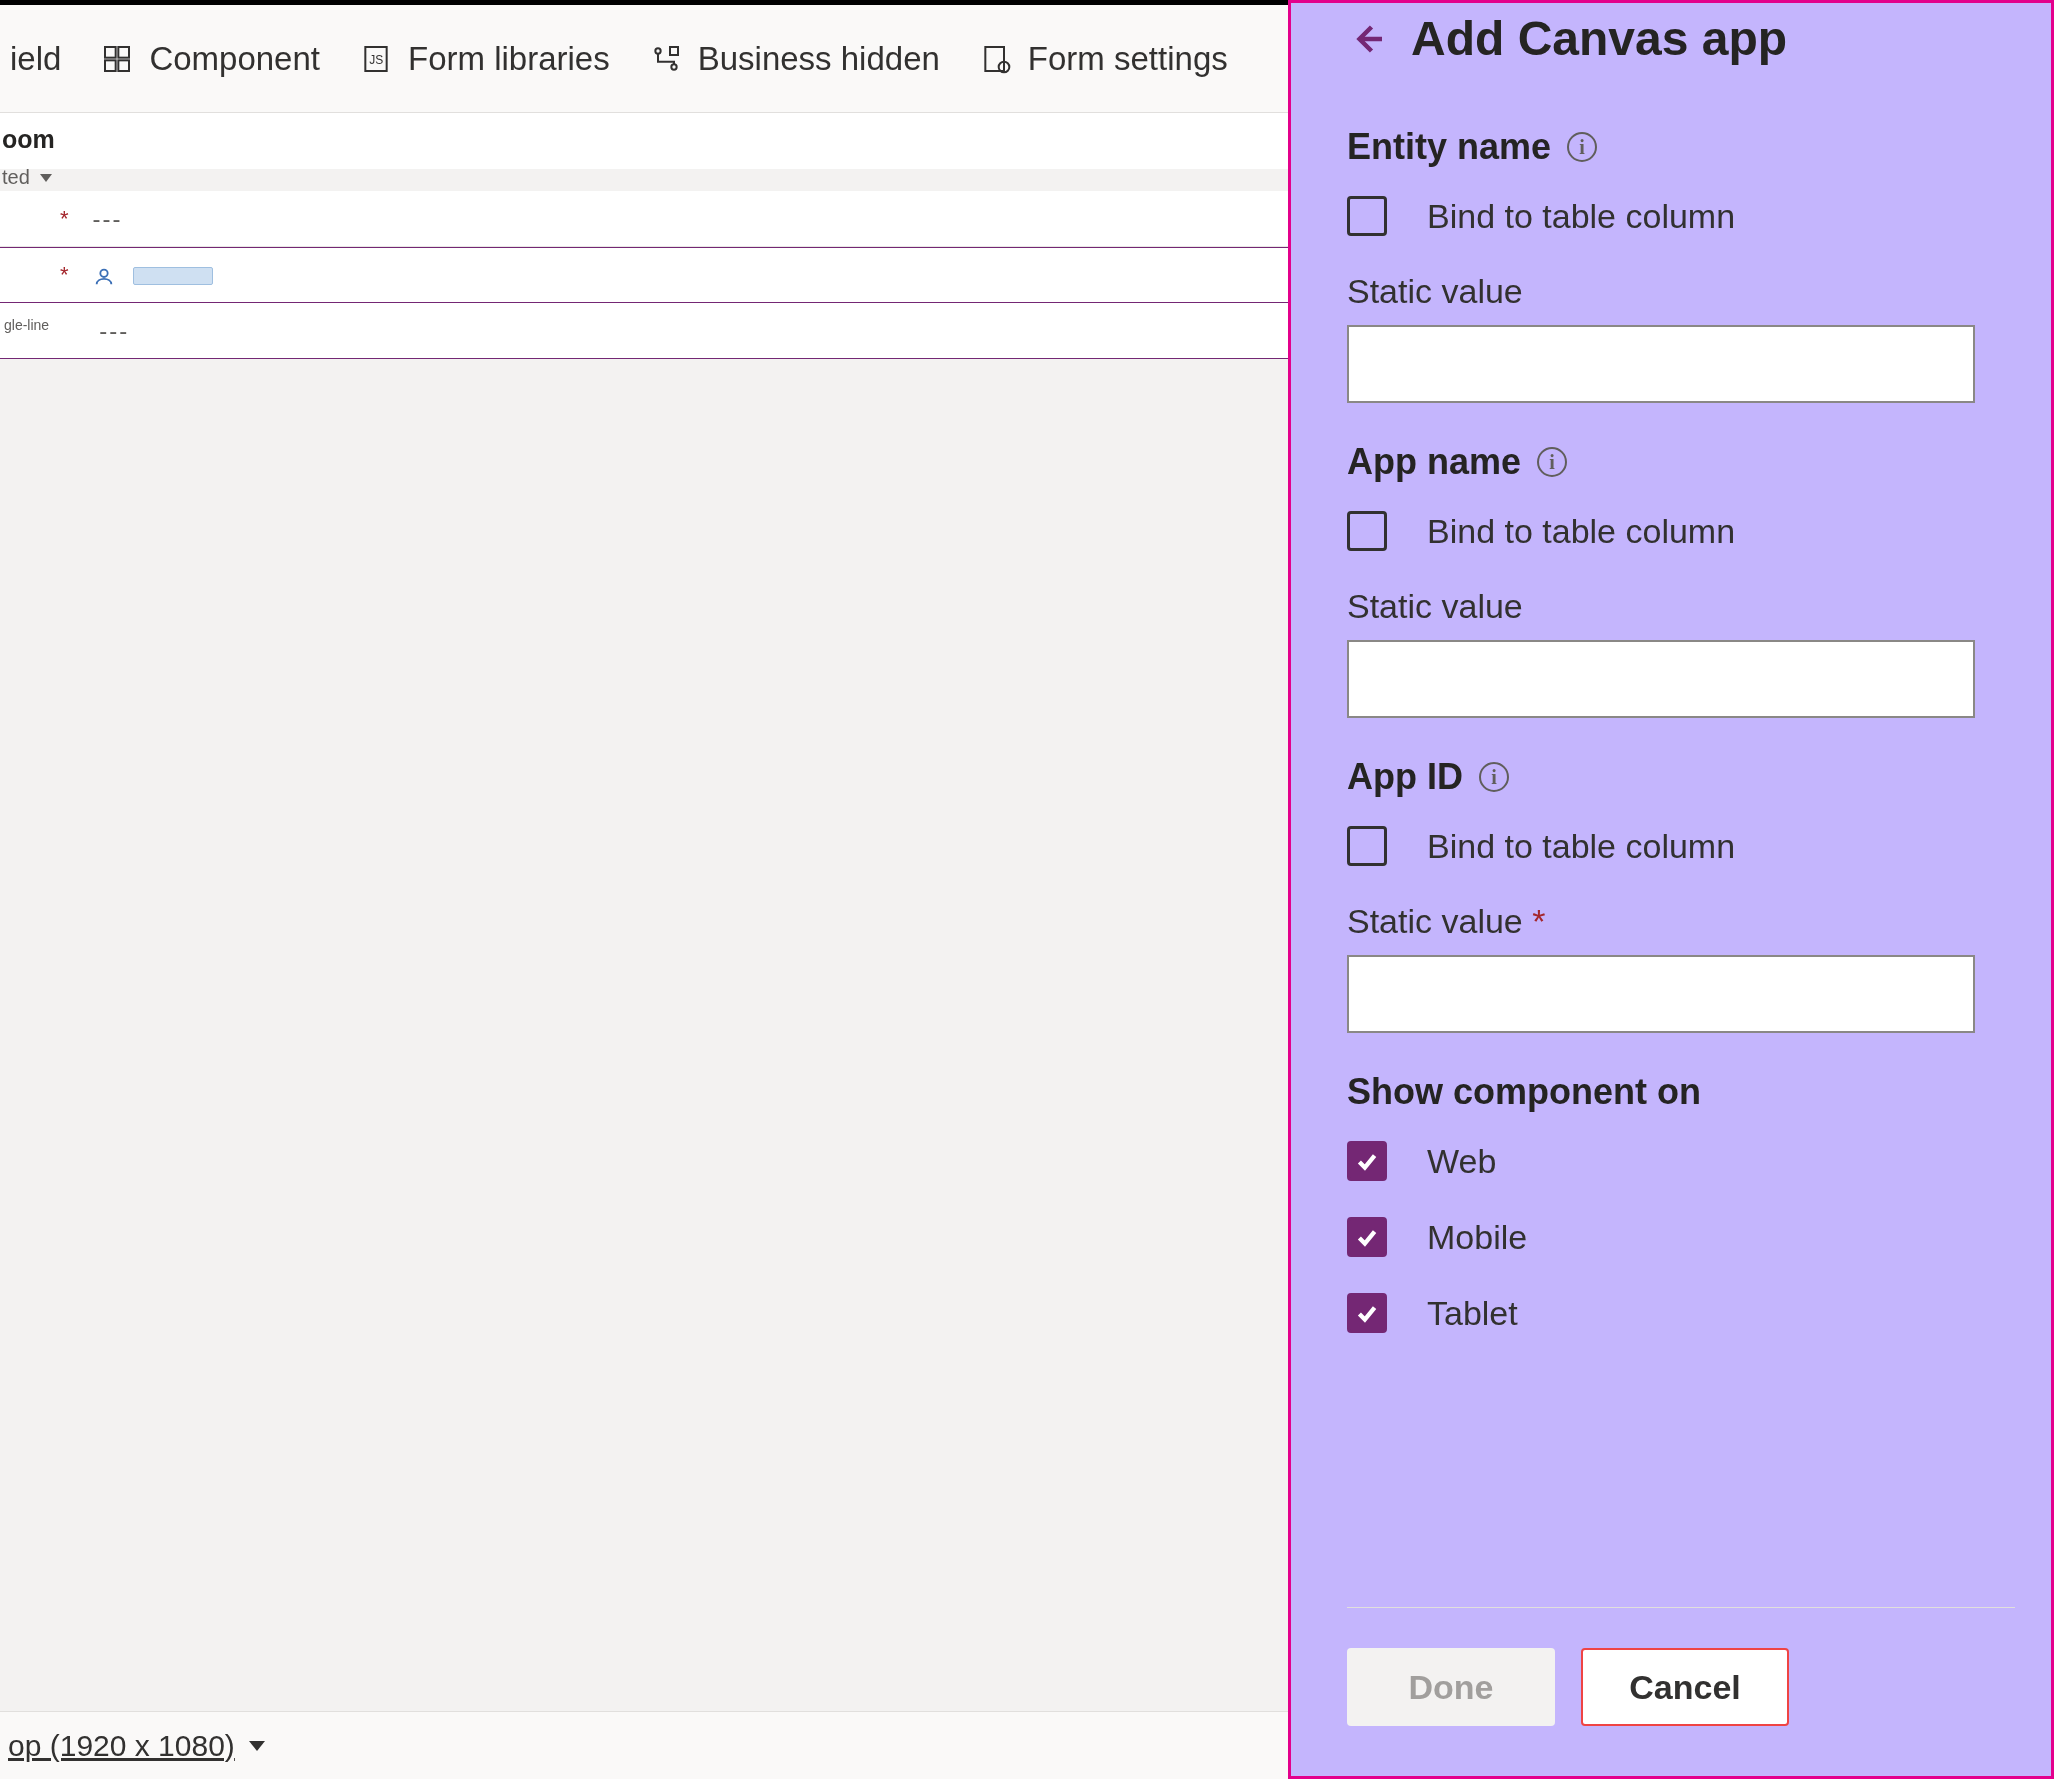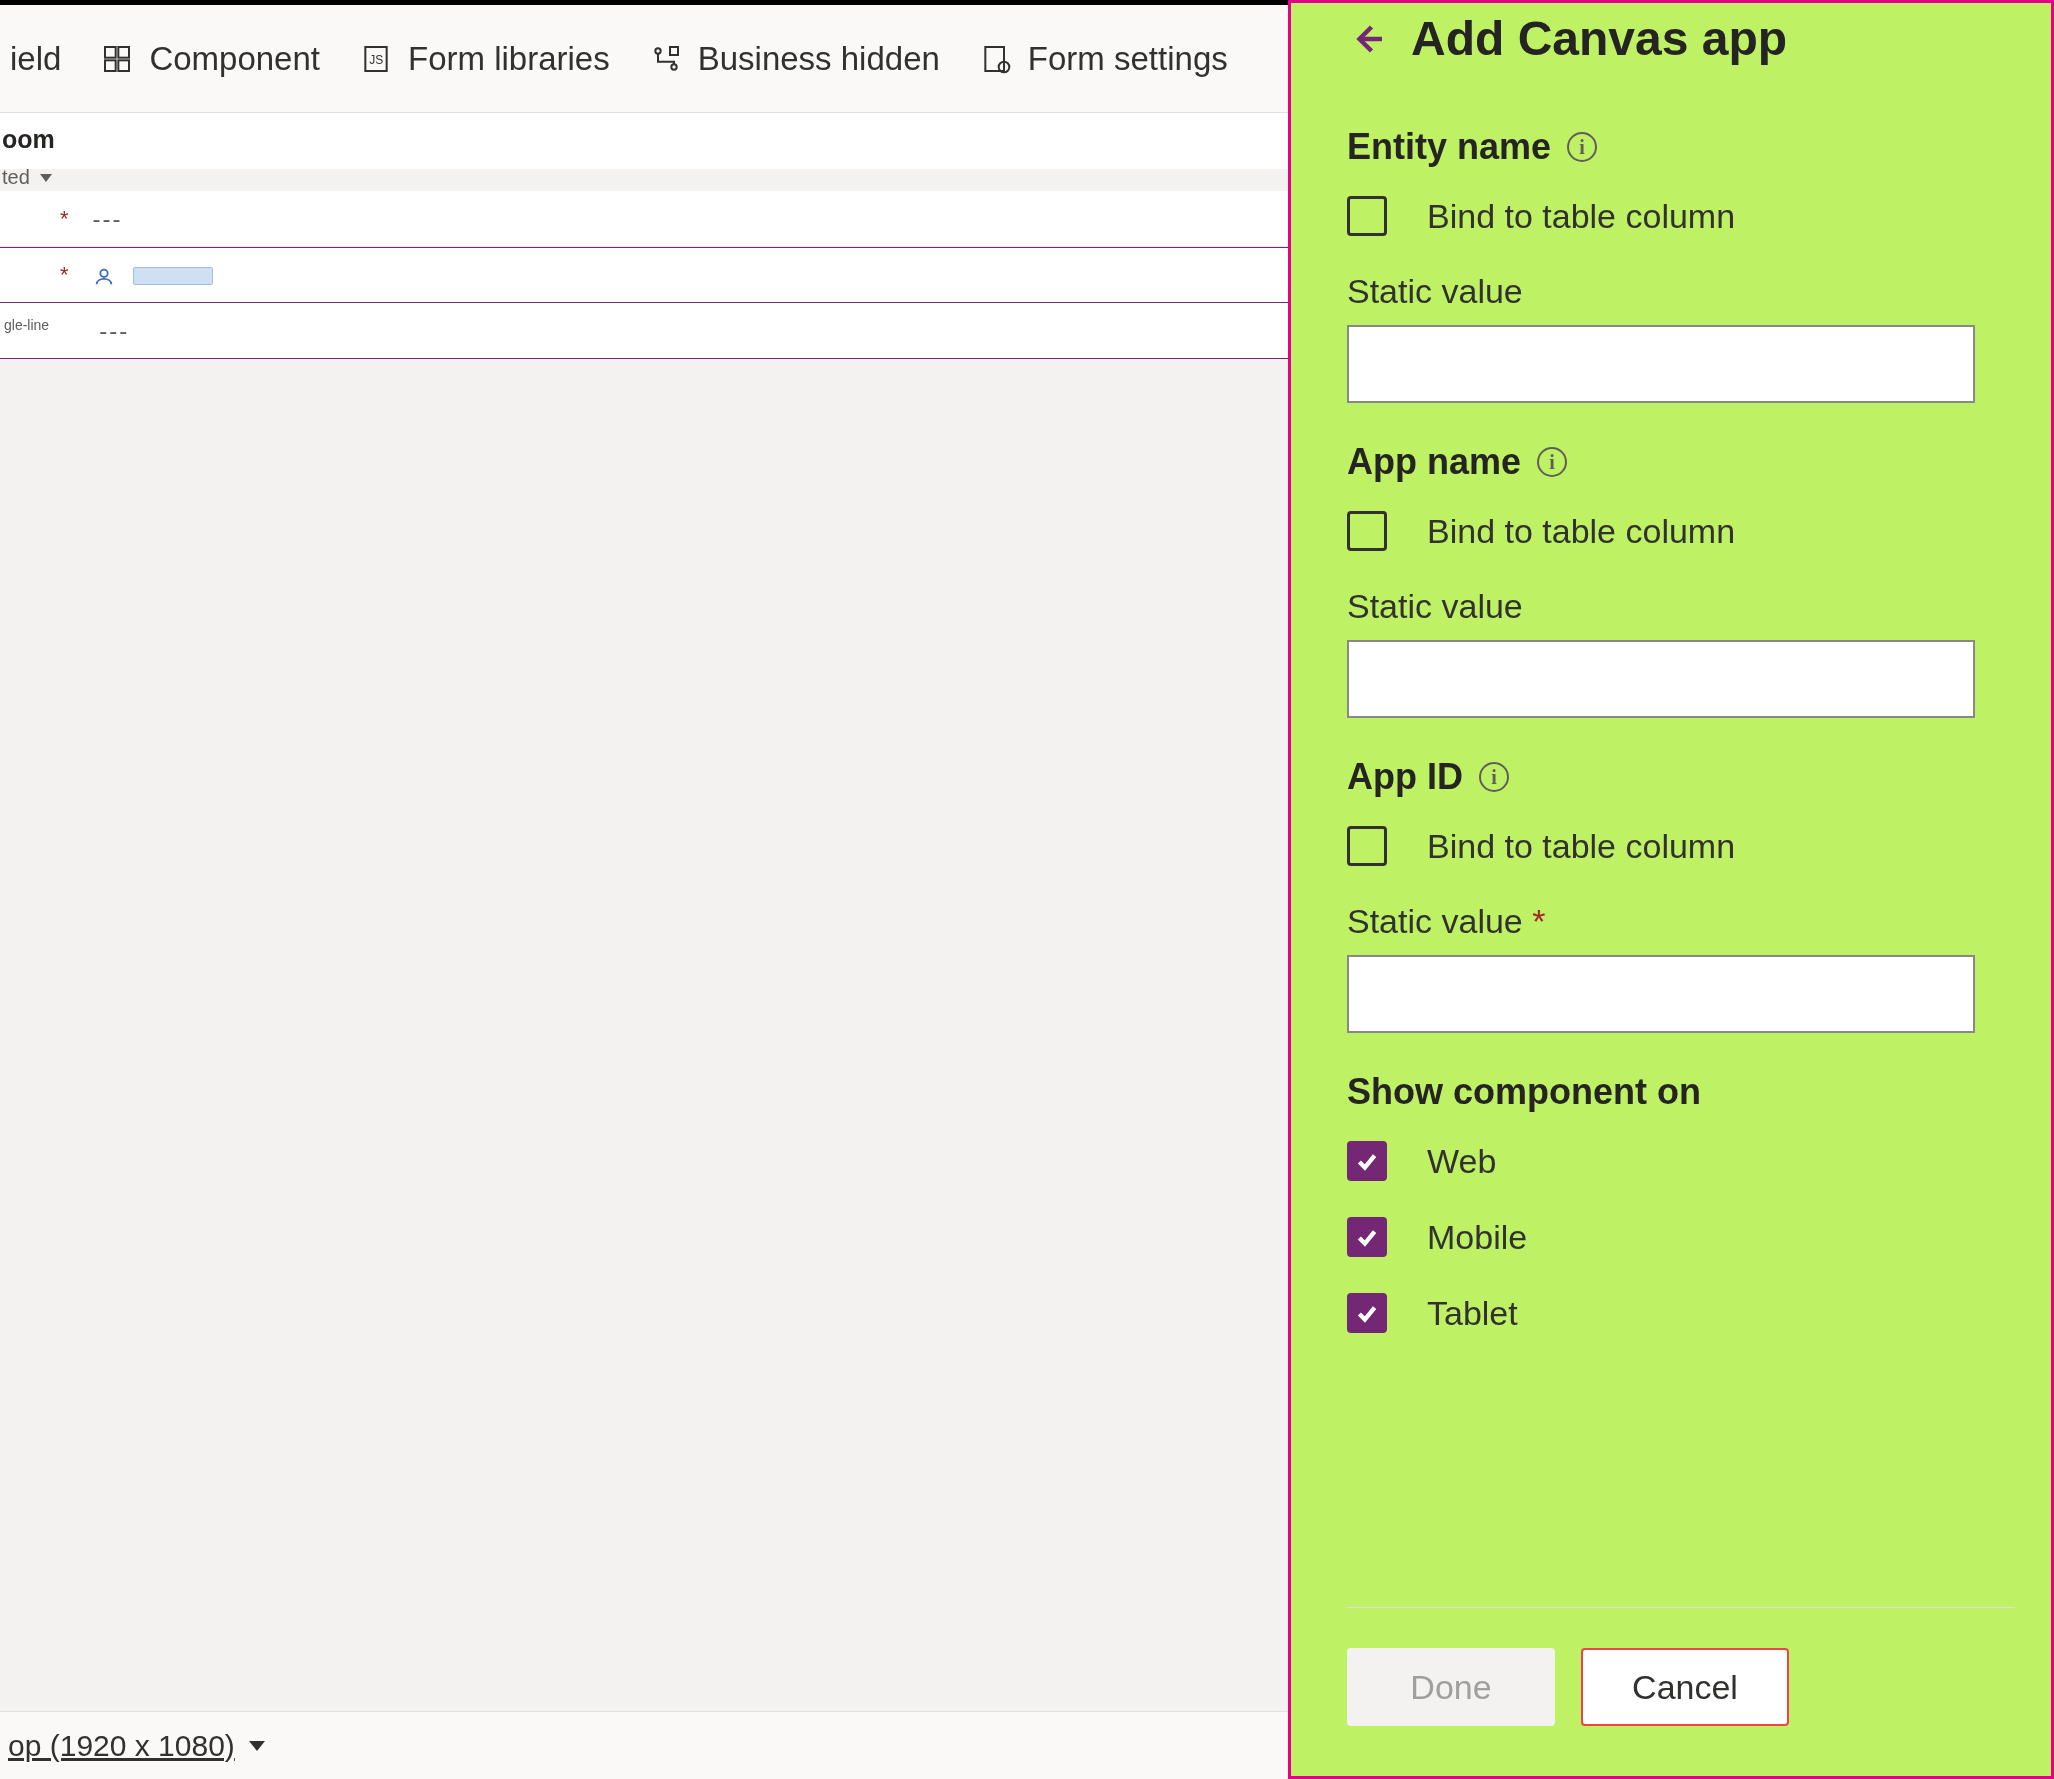--- a/index.html
+++ b/index.html
@@ -150,21 +150,21 @@
     position:absolute;left:4px;top:4px;
   }
 
   
   .panel {
     position: absolute;
     top: 0;
     right: 0;
     width: 766px;
     height: 1779px;
-    background:#bef264;
+    background:#c4b5fd;
     border: 3px solid #e3008c;
     padding: 0 36px 0 56px;
     display:flex;
     flex-direction:column;
   }
   .panel-header {
     display:flex;
     align-items:center;
     gap: 24px;
     padding: 8px 0 18px 0;
@@ -230,20 +230,21 @@
     display:flex;
     gap: 26px;
   }
   .btn {
     height: 78px;
     min-width: 208px;
     font-size: 34px;
     display:inline-flex;align-items:center;justify-content:center;
     cursor:pointer;
     border-radius:4px;
+    font-weight:bold;
   }
   .btn-done {
     background:#f3f2f1;color:#a19f9d;border:none;
   }
   .btn-cancel {
     background:#fff;color:#323130;border:2px solid #ef4444;
   }
 </style>
 </head>
 <body>

